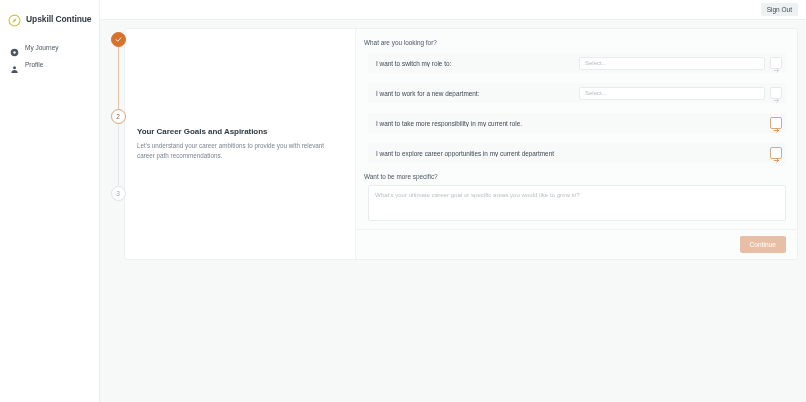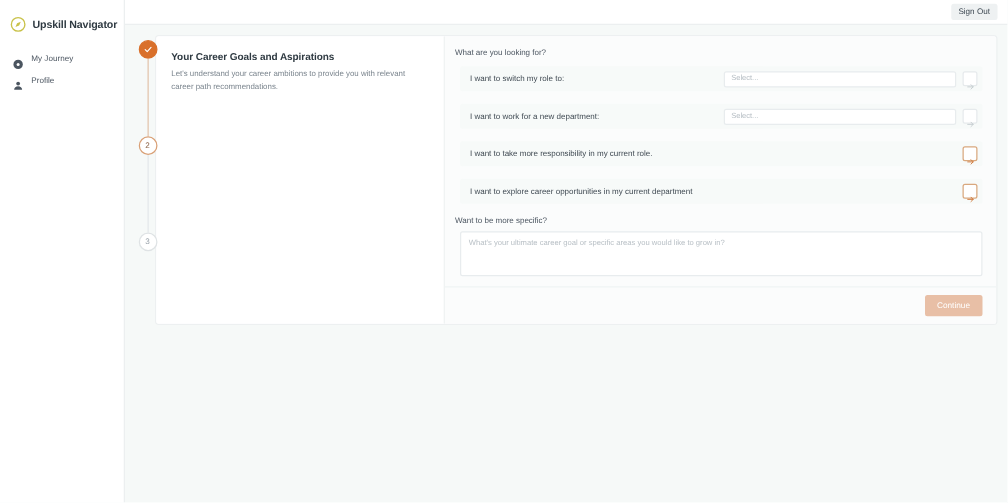--- a/index.html
+++ b/index.html
@@ -97,20 +97,21 @@
 
   
   .card {
     margin-left: 24px;
     background: #ffffff;
     border: 1px solid #edf0f1;
     border-radius: 3px;
     display: flex;
     min-height: 232px;
     overflow: hidden;
+    align-items: center;
   }
   .card-left {
     width: 230px; flex: 0 0 230px;
     padding: 12px 14px 12px 12px;
     background: #ffffff;
   }
   .card-title {
     font-size: 8px; font-weight: bold; color: #2f3a42;
     margin-bottom: 5px; letter-spacing: -0.05px;
   }
@@ -205,21 +206,21 @@
 <div class="app">
 
   <aside class="sidebar">
     <div class="brand">
       <span class="brand-logo">
         <svg viewBox="0 0 24 24" width="13" height="13">
           <circle cx="12" cy="12" r="10" fill="none" stroke="#c9c24a" stroke-width="2"></circle>
           <path d="M16 8 L10.5 10.5 L8 16 L13.5 13.5 Z" fill="#c9c24a"></path>
         </svg>
       </span>
-      <span class="brand-name">Upskill Navigator</span>
+      <span class="brand-name">Upskill Continue</span>
     </div>
 
     <nav class="nav">
       <div class="nav-item">
         <span class="nav-icon">
           <svg viewBox="0 0 24 24" width="9" height="9">
             <circle cx="12" cy="12" r="10" fill="#4b5560"></circle>
             <circle cx="12" cy="12" r="3.2" fill="#ffffff"></circle>
           </svg>
         </span>

